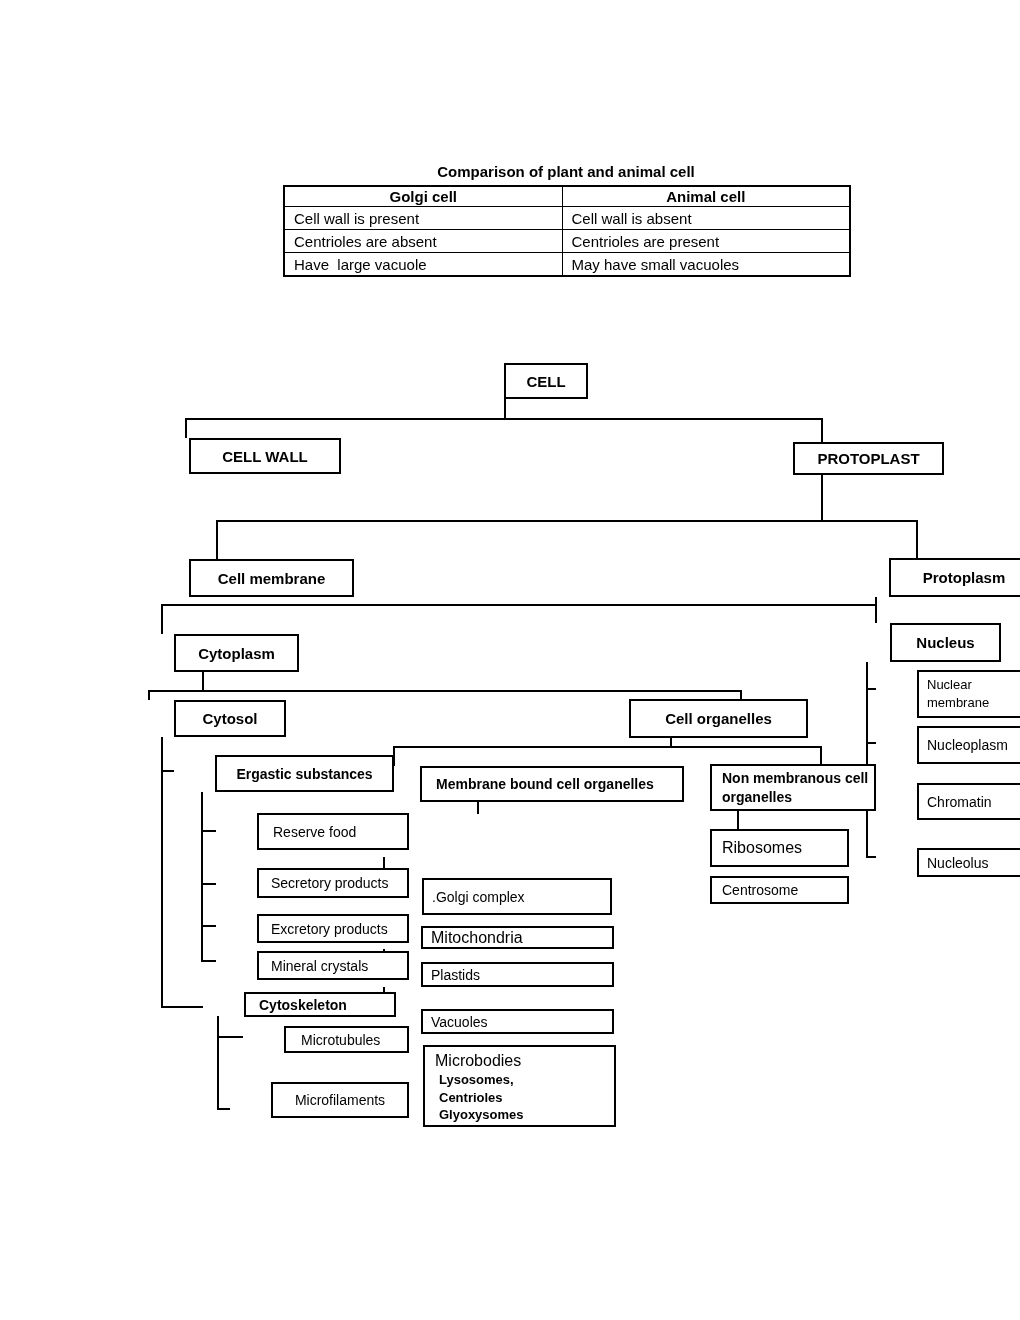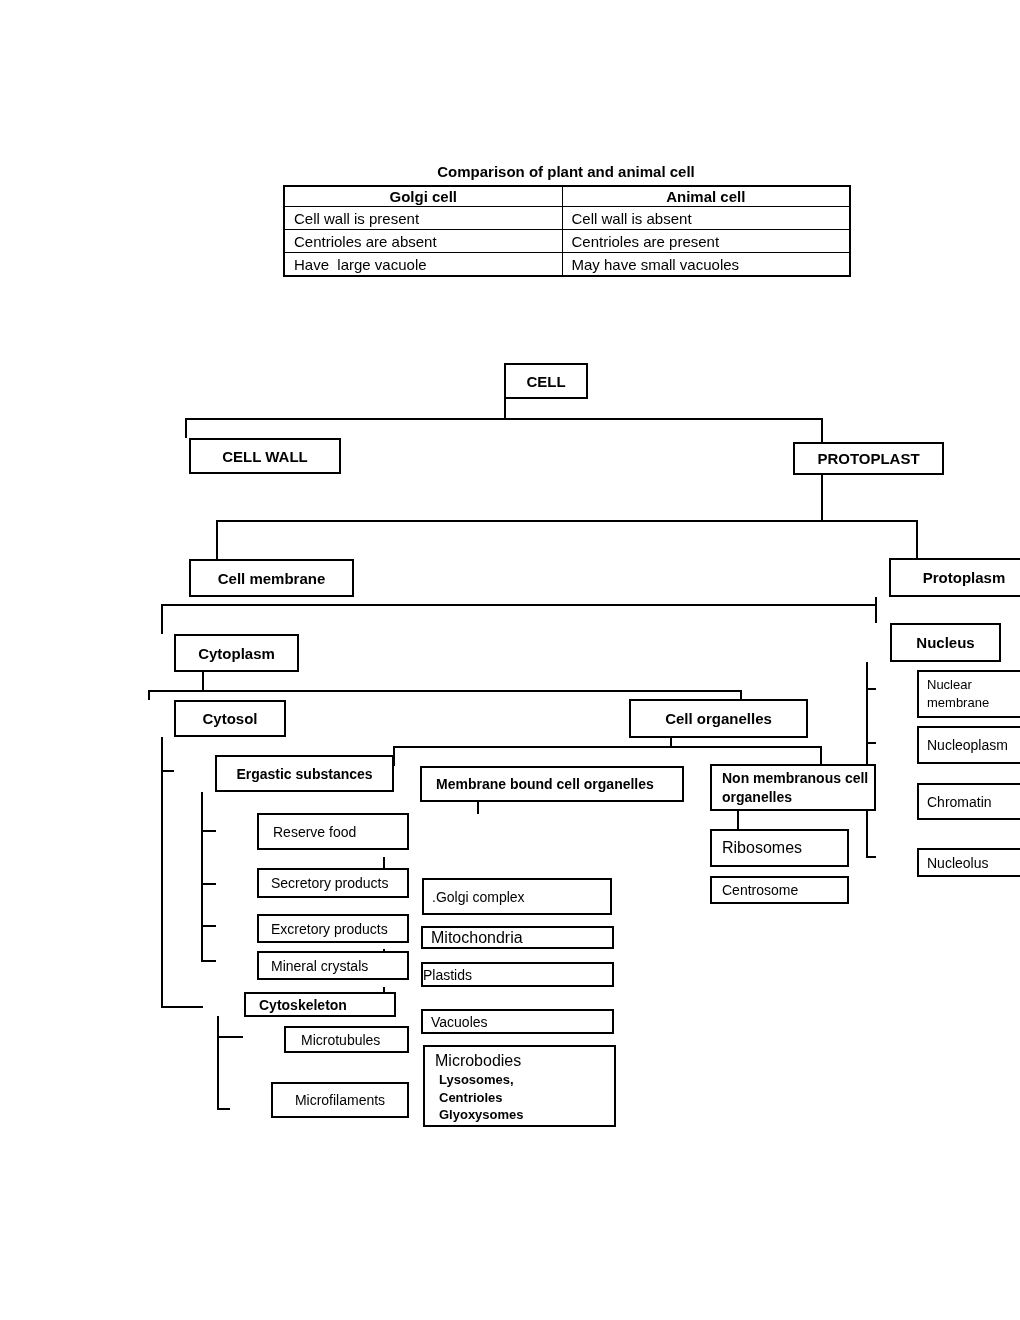--- a/index.html
+++ b/index.html
@@ -121,21 +121,21 @@
   <div class="bx" style="left:216px;top:868px;width:152px;height:30px;font-size:14px;padding-left:12px">Secretory products</div>
   <div class="bx" style="left:216px;top:914px;width:152px;height:29px;font-size:14px;padding-left:12px">Excretory products</div>
   <div class="bx" style="left:216px;top:951px;width:152px;height:29px;font-size:14px;padding-left:12px">Mineral crystals</div>
   <div class="bx bold" style="left:203px;top:992px;width:152px;height:25px;font-size:14px;padding-left:13px">Cytoskeleton</div>
   <div class="bx" style="left:243px;top:1026px;width:125px;height:27px;font-size:14px;padding-left:15px">Microtubules</div>
   <div class="bx ctr" style="left:230px;top:1082px;width:138px;height:36px;font-size:14px">Microfilaments</div>
 
   <div class="bx bold" style="left:379px;top:766px;width:264px;height:36px;font-size:14px;padding-left:14px">Membrane bound cell organelles</div>
   <div class="bx" style="left:381px;top:878px;width:190px;height:37px;font-size:14px;padding-left:8px">.Golgi complex</div>
   <div class="bx" style="left:380px;top:926px;width:193px;height:23px;font-size:16px;padding-left:8px">Mitochondria</div>
-  <div class="bx" style="left:380px;top:962px;width:193px;height:25px;font-size:14px;">Plastids</div>
+  <div class="bx" style="left:380px;top:962px;width:193px;height:25px;font-size:14px;padding-left:8px">Plastids</div>
   <div class="bx" style="left:380px;top:1009px;width:193px;height:25px;font-size:14px;padding-left:8px">Vacuoles</div>
   <div class="bx blk" style="left:382px;top:1045px;width:193px;height:82px;padding:5px 2px 0 10px">
     <div style="font-size:16px;margin-bottom:1px">Microbodies</div>
     <div class="sub" style="padding-left:4px">Lysosomes,</div>
     <div class="sub" style="padding-left:4px">Centrioles</div>
     <div class="sub" style="padding-left:4px">Glyoxysomes</div>
   </div>
 
   <div class="bx bold" style="left:669px;top:764px;width:166px;height:47px;font-size:14px;padding-left:10px;line-height:1.3">Non membranous cell organelles</div>
   <div class="bx" style="left:669px;top:829px;width:139px;height:38px;font-size:16px;padding-left:10px">Ribosomes</div>

